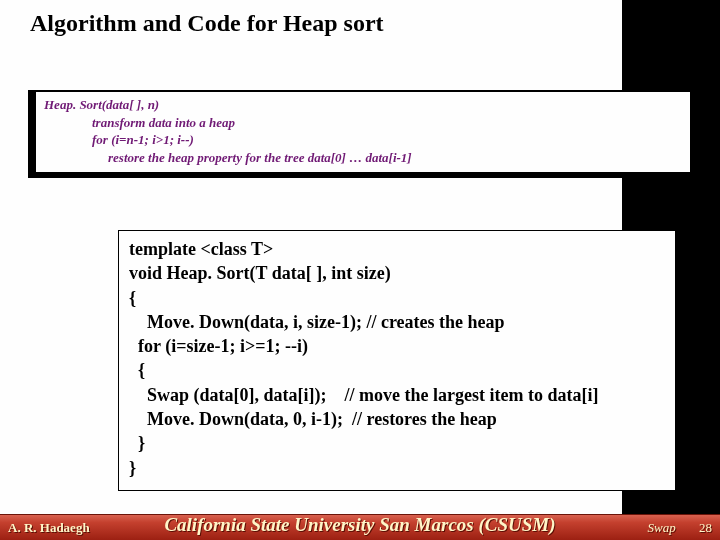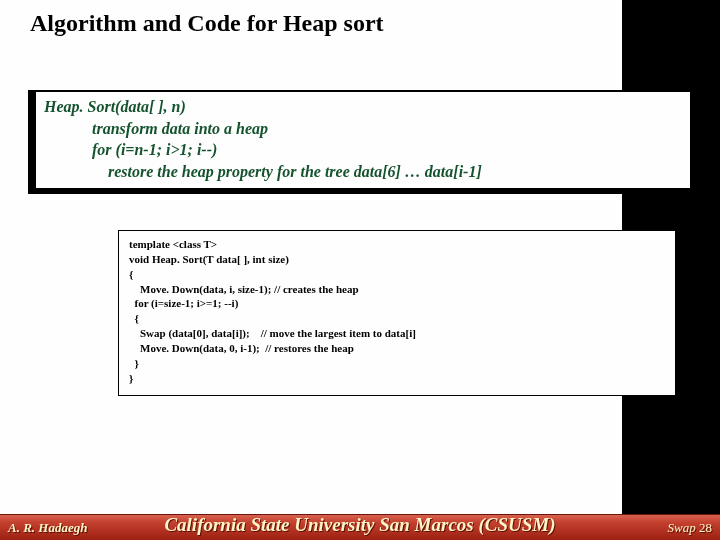--- a/index.html
+++ b/index.html
@@ -30,57 +30,56 @@
     width: 664px;
     border: 2px solid #000;
     border-left: 8px solid #000;
     border-bottom: 6px solid #000;
     background: #fefefe;
     padding: 4px 8px 6px 8px;
   }
   .algo-box .line {
     font-style: italic;
     font-weight: bold;
-    font-size: 16px;
+    font-size: 13px;
     line-height: 1.35;
-    color: #14532d;
+    color: #701a75;
   }
   .ind1 { padding-left: 48px; }
   .ind2 { padding-left: 64px; }
   .code-box {
     position: absolute;
     left: 118px;
     top: 230px;
     width: 558px;
     border: 1.5px solid #000;
     background: #fefefe;
     padding: 6px 10px 10px 10px;
   }
   .code-box .cline {
     font-weight: bold;
-    font-size: 11px;
+    font-size: 18px;
     line-height: 1.35;
     color: #000;
     white-space: pre;
   }
   .footer {
     position: absolute;
     left: 0;
     bottom: 0;
     width: 720px;
     height: 26px;
     background: #b02a1c;
     background: linear-gradient(to top, #9c2012 0%, #c4402e 70%, #d8614f 100%);
     border-top: 1px solid #6b140a;
   }
   .footer-left {
     position: absolute;
     left: 8px;
     bottom: 4px;
-    font-style: italic;
     font-weight: bold;
     font-size: 13px;
     color: #fff6c8;
     text-shadow: 1px 1px 0 #5a0e04;
   }
   .footer-center {
     position: absolute;
     left: 0;
     right: 0;
     bottom: 4px;
@@ -96,34 +95,35 @@
     right: 8px;
     bottom: 4px;
     font-style: italic;
     font-size: 13px;
     color: #fff6c8;
     text-shadow: 1px 1px 0 #5a0e04;
   }
   .footer-right .pnum {
     font-style: normal;
     font-weight: normal;
+    margin-left: 20px;
   }
 </style>
 </head>
 <body>
 
 <div class="slide">
 
   <div class="title">Algorithm and Code for Heap sort</div>
 
   <div class="algo-box">
     <div class="line">Heap. Sort(data[ ], n)</div>
     <div class="line ind1">transform data into a heap</div>
     <div class="line ind1">for (i=n-1; i&gt;1; i--)</div>
-    <div class="line ind2">restore the heap property for the tree data[6] … data[i-1]</div>
+    <div class="line ind2">restore the heap property for the tree data[0] … data[i-1]</div>
   </div>
 
   <div class="code-box">
     <div class="cline">template &lt;class T&gt;</div>
     <div class="cline">void Heap. Sort(T data[ ], int size)</div>
     <div class="cline">{</div>
     <div class="cline">    Move. Down(data, i, size-1); // creates the heap</div>
     <div class="cline">  for (i=size-1; i&gt;=1; --i)</div>
     <div class="cline">  {</div>
     <div class="cline">    Swap (data[0], data[i]);    // move the largest item to data[i]</div>

